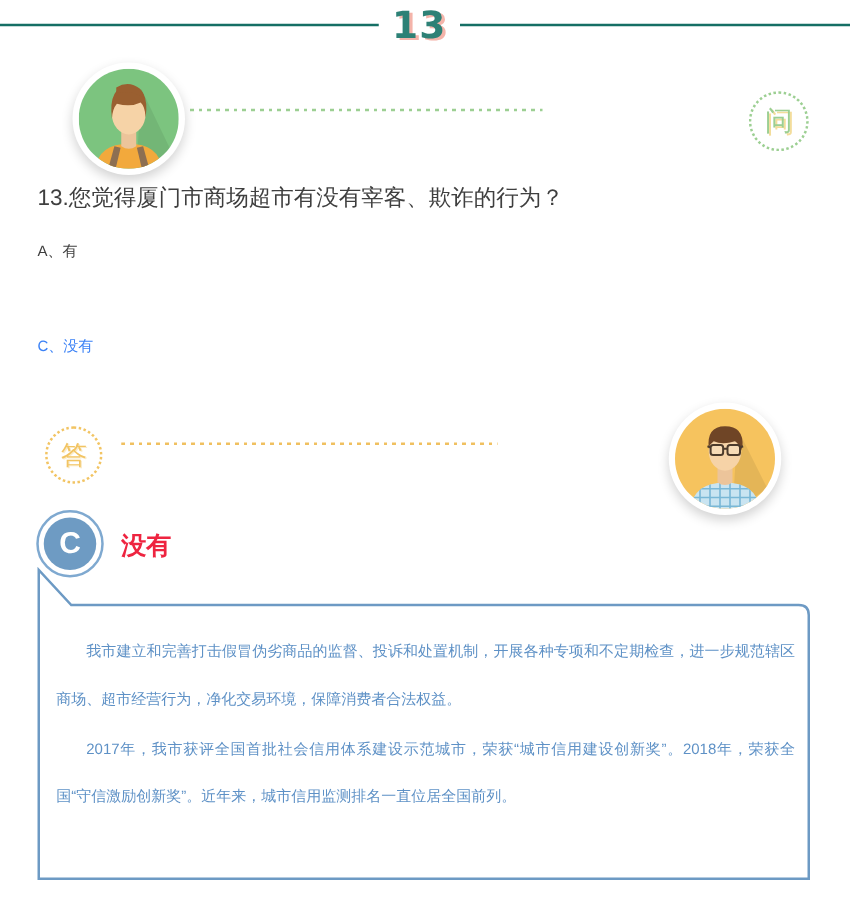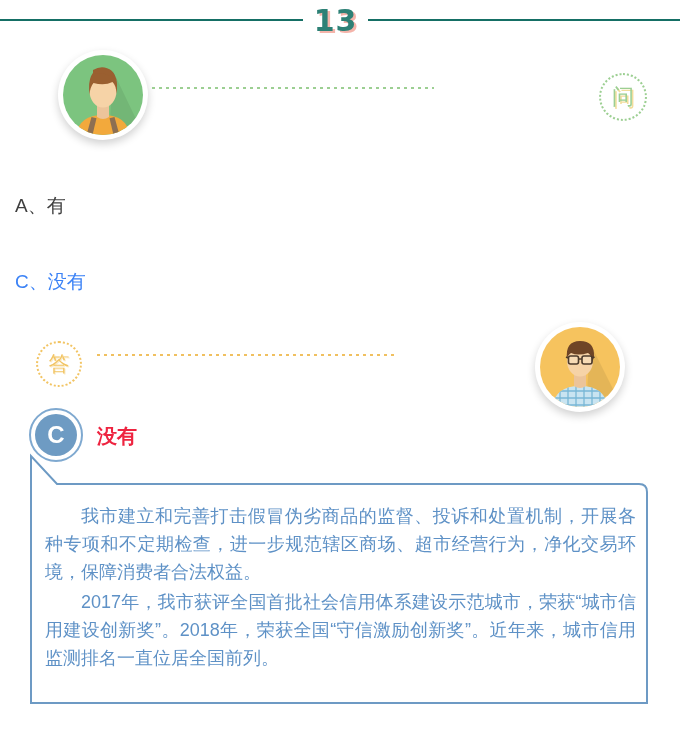--- a/index.html
+++ b/index.html
@@ -30,36 +30,36 @@
 
   
   .round-badge{position:absolute;border-radius:50%;display:flex;align-items:center;justify-content:center;}
   .badge-q{left:599px;top:73px;width:44px;height:44px;border:2px dotted #9ccf92;}
   .badge-q .badge-char{font-size:22px;color:#9ccf92;text-shadow:1.5px 1.5px 0 #f3dd9b;}
   .badge-a{left:36px;top:341px;width:42px;height:42px;border:2px dotted #f2c463;}
   .badge-a .badge-char{font-size:21px;color:#f2c463;text-shadow:1px 1px 0 #faeccb;}
 
   
   .question-text{position:absolute;left:30px;top:146px;font-size:18px;color:#3f3f3f;}
-  .option{position:absolute;left:15px;font-size:19px;color:#3f3f3f;}
+  .option{position:absolute;left:30px;font-size:12px;color:#3f3f3f;}
   .option.a{top:193px;} .option.b{top:231px;} .option.c{top:269px;color:#3b82f6;}
 
   
   .answer-ring{position:absolute;left:29px;top:408px;width:50px;height:50px;
       border:2px solid #7fa9d0;border-radius:50%;display:flex;align-items:center;justify-content:center;background:#fff;}
   .answer-circle{width:42px;height:42px;background:#6e9bc3;border-radius:50%;
       display:flex;align-items:center;justify-content:center;
       color:#fff;font-size:24px;font-weight:bold;font-family:"Liberation Sans",sans-serif;}
   .answer-text{position:absolute;left:97px;top:423px;font-size:20px;font-weight:bold;color:#ee2440;text-align:right;}
 
   
   .bubble{position:absolute;left:29px;top:453px;width:621px;height:252px;}
   .bubble svg{position:absolute;left:0;top:0;width:621px;height:252px;}
   .bubble-text{position:absolute;left:16px;top:49px;width:591px;
-      font-size:18px;line-height:28px;color:#5e91c6;text-align:justify;}
+      font-size:12px;line-height:38px;color:#5e91c6;text-align:justify;}
   .bubble-text p{margin:0;text-indent:2em;}
   .bubble-text p + p{margin-top:2px;}
 </style>
 </head>
 <body>
 
 <div class="page">
 
   <div class="hline left"></div>
   <div class="page-number">13</div>
@@ -83,20 +83,21 @@
         <path d="M26.5 40 q-3-26 13.5-26 q17 0 13.5 25 q-.5-9-4-12 q-8 4-19 1 q-3.5 4-4 12 z" fill="#9a5f30"></path>
         <path d="M30 15 q10-6 19 1 q3 3 3 7 q-9-6-22-4 z" fill="#9a5f30"></path>
       </g>
     </svg>
   </div>
   <div class="dotted green"></div>
   <div class="round-badge badge-q">
     <span class="badge-char">问</span>
   </div>
 
+  <div class="question-text">13.您觉得厦门市商场超市有没有宰客、欺诈的行为？</div>
   <div class="option a">A、有</div>
   <div class="option c">C、没有</div>
 
   <div class="round-badge badge-a">
     <span class="badge-char">答</span>
   </div>
   <div class="dotted orange"></div>
   <div class="avatar responder">
     <svg viewBox="0 0 80 80" aria-hidden="true">
       <defs>

